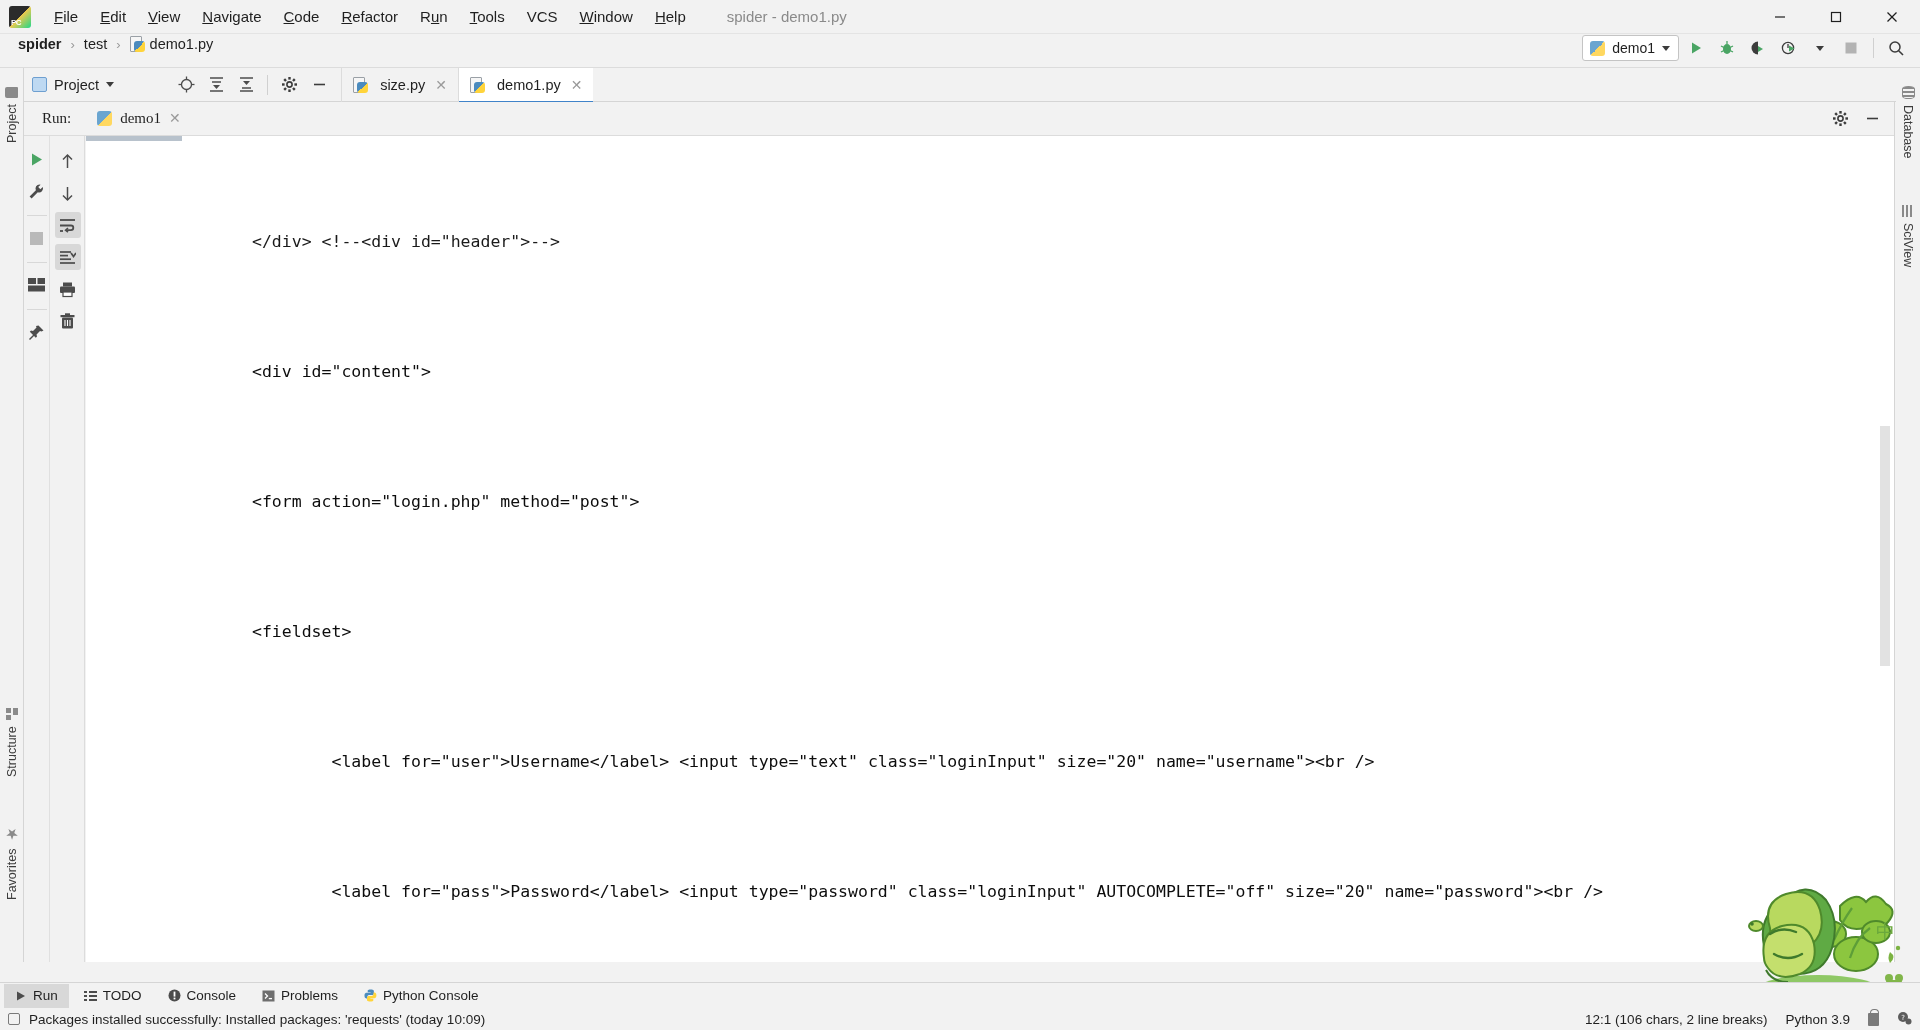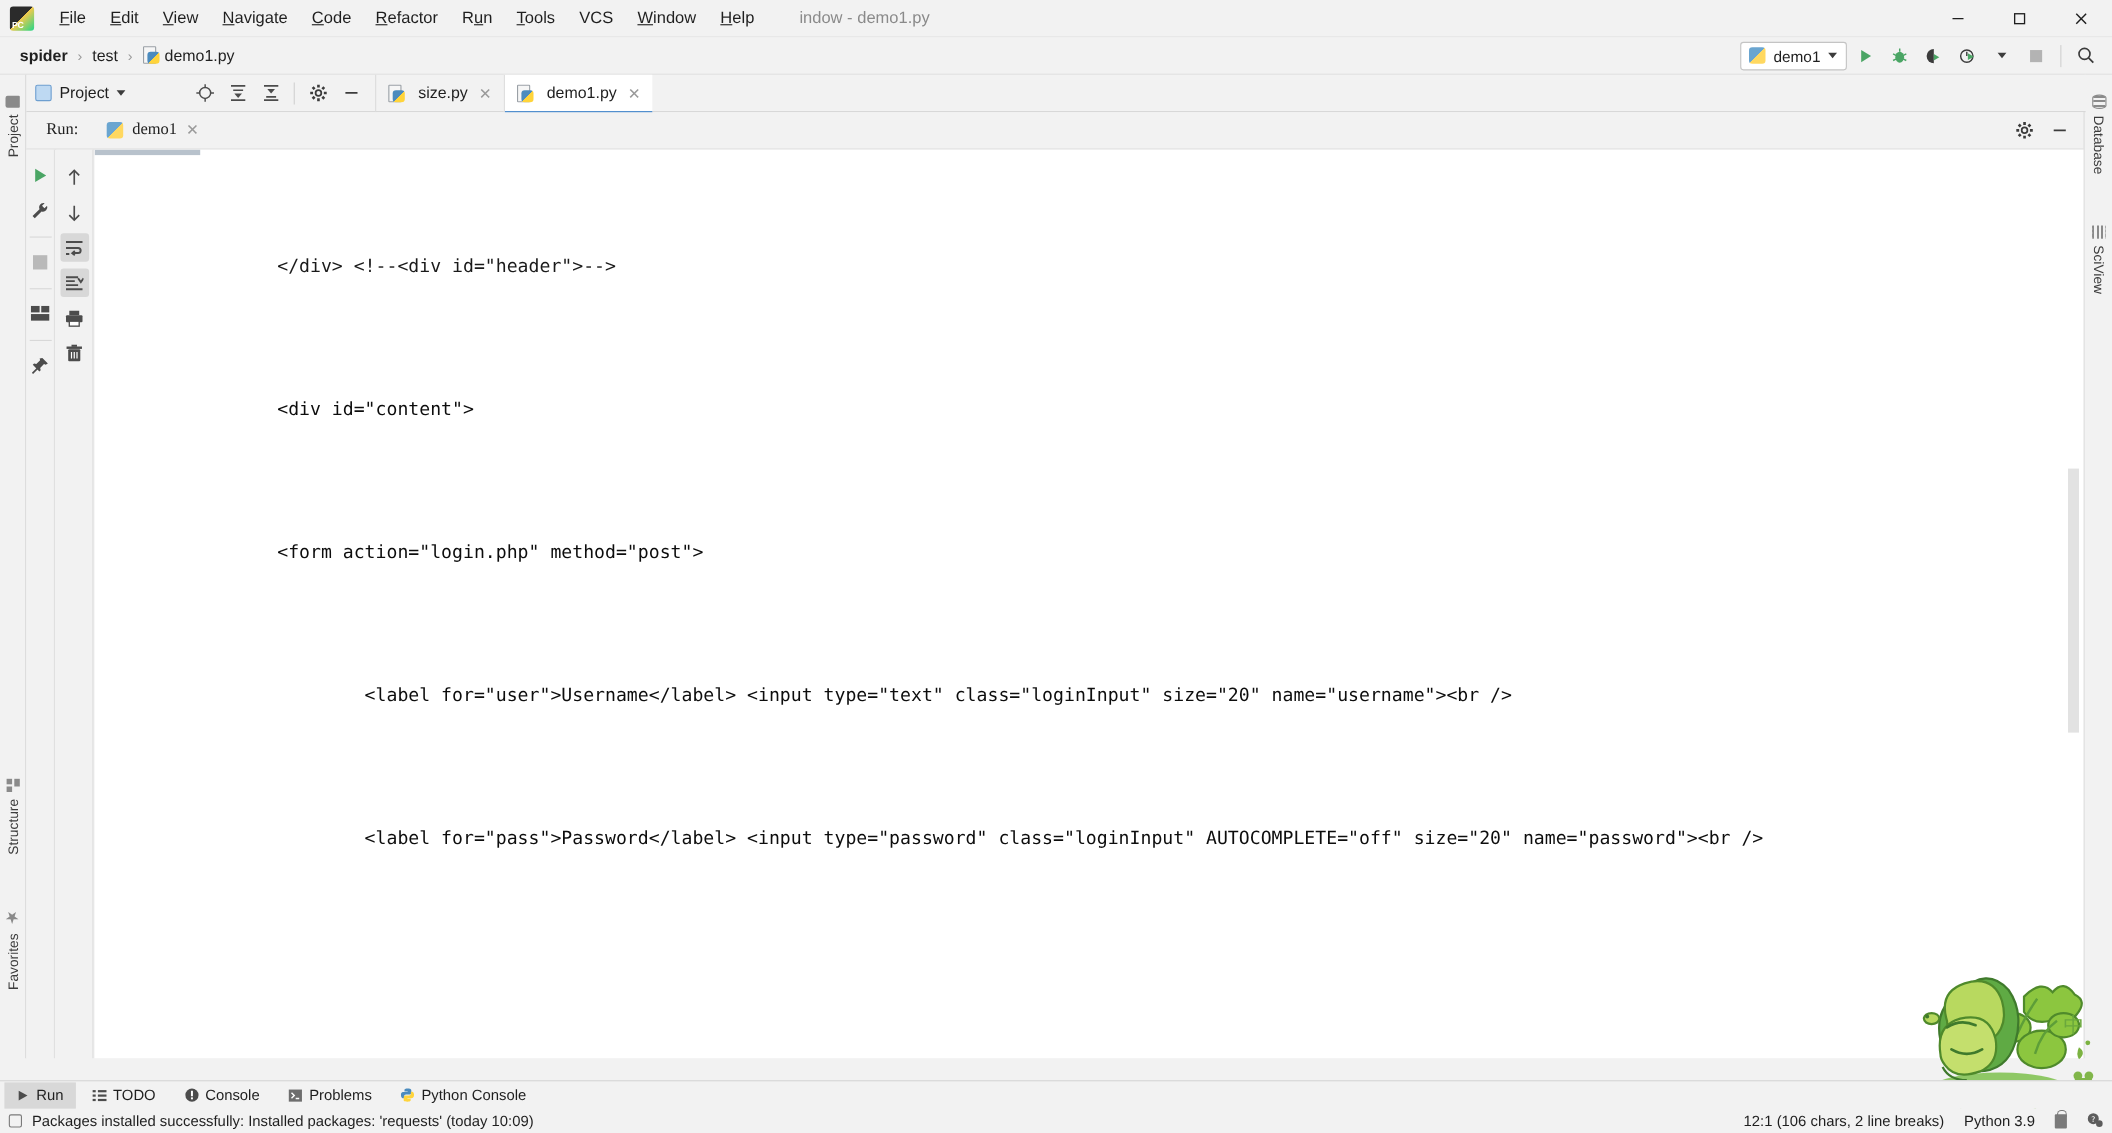--- a/index.html
+++ b/index.html
@@ -39,21 +39,21 @@
     position: absolute; right: 0; top: 0; height: 34px; display: flex;
   }
   .win-btn {
     width: 56px; height: 34px; display: flex; align-items: center;
     justify-content: center; cursor: default;
   }
 
   
   .navbar {
     position: absolute; top: 34px; left: 0; width: 1920px; height: 34px;
-    background: #f2f2f2; display: flex; align-items: center;
+    background: #f2f2f2; display: flex; align-items: flex-start;
     border-bottom: 1px solid #dcdcdc;
   }
   .crumbs { display: flex; align-items: center; margin-left: 14px; gap: 3px; }
   .crumb { font-size: 14.5px; color: #1f1f1f; padding: 2px 4px; }
   .crumb.bold { font-weight: bold; }
   .crumb-sep { color: #9a9a9a; font-size: 13px; padding: 0 2px; }
   .pyfile-icon {
     width: 15px; height: 16px; position: relative; display: inline-block;
     vertical-align: -3px; margin-right: 5px;
   }
@@ -225,21 +225,21 @@
       <div class="menu-item"><u>V</u>iew</div>
       <div class="menu-item"><u>N</u>avigate</div>
       <div class="menu-item"><u>C</u>ode</div>
       <div class="menu-item"><u>R</u>efactor</div>
       <div class="menu-item">R<u>u</u>n</div>
       <div class="menu-item"><u>T</u>ools</div>
       <div class="menu-item">VCS</div>
       <div class="menu-item"><u>W</u>indow</div>
       <div class="menu-item"><u>H</u>elp</div>
     </div>
-    <div class="win-title">indow - demo1.py</div>
+    <div class="win-title">spider - demo1.py</div>
     <div class="win-buttons">
       <div class="win-btn">
         <svg width="12" height="12">
             <line x1="1" y1="6" x2="11" y2="6" stroke="#1f1f1f" stroke-width="1.2"></line>
           </svg>
       </div>
       <div class="win-btn">
         <svg width="12" height="12">
             <rect x="1.5" y="1.5" width="9" height="9" fill="none" stroke="#1f1f1f" stroke-width="1.2"></rect>
           </svg>
@@ -535,20 +535,21 @@
         </svg>
       </div>
     </div>
 
     <div class="console">
       <div class="hscroll-top"></div>
       <div class="code">
 <span class="ln" style="display: block;">&lt;/div&gt; &lt;!--&lt;div id="header"&gt;--&gt;</span>
 <span class="ln" style="display: block;">&lt;div id="content"&gt;</span>
 <span class="ln" style="display: block;">&lt;form action="login.php" method="post"&gt;</span>
+<span class="ln" style="display: block;">&lt;fieldset&gt;</span>
 <span class="ln" style="display: block;">        &lt;label for="user"&gt;Username&lt;/label&gt; &lt;input type="text" class="loginInput" size="20" name="username"&gt;&lt;br /&gt;</span>
 <span class="ln" style="display: block;">        &lt;label for="pass"&gt;Password&lt;/label&gt; &lt;input type="password" class="loginInput" AUTOCOMPLETE="off" size="20" name="password"&gt;&lt;br /&gt;</span>
 
 
 
 
 
 
       </div>
       <div class="vscroll">

